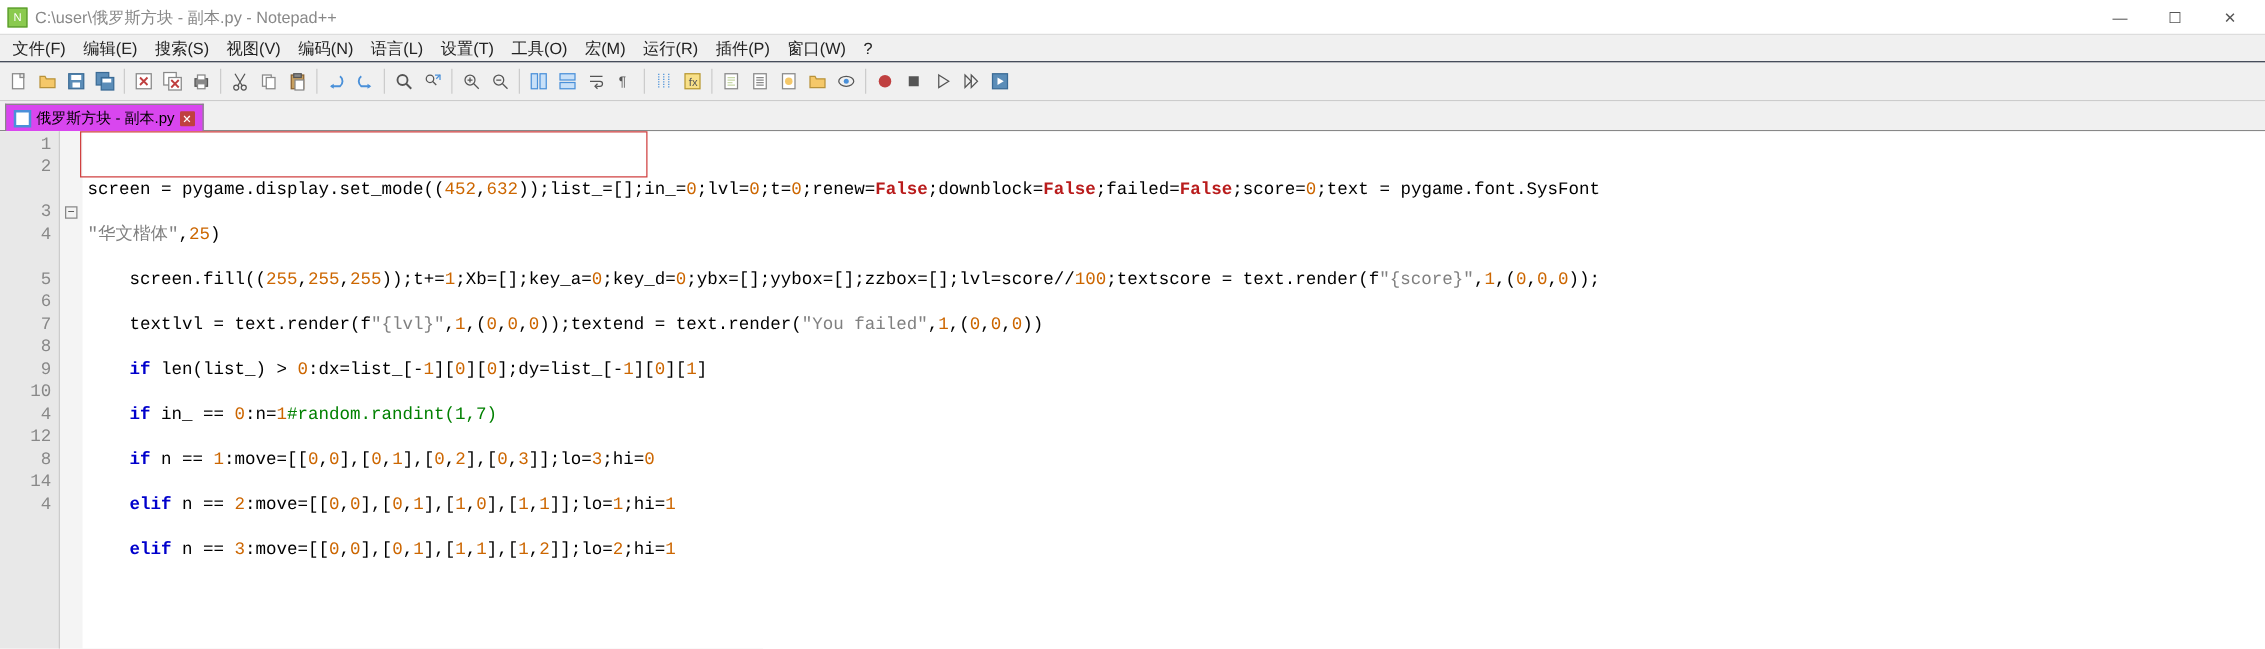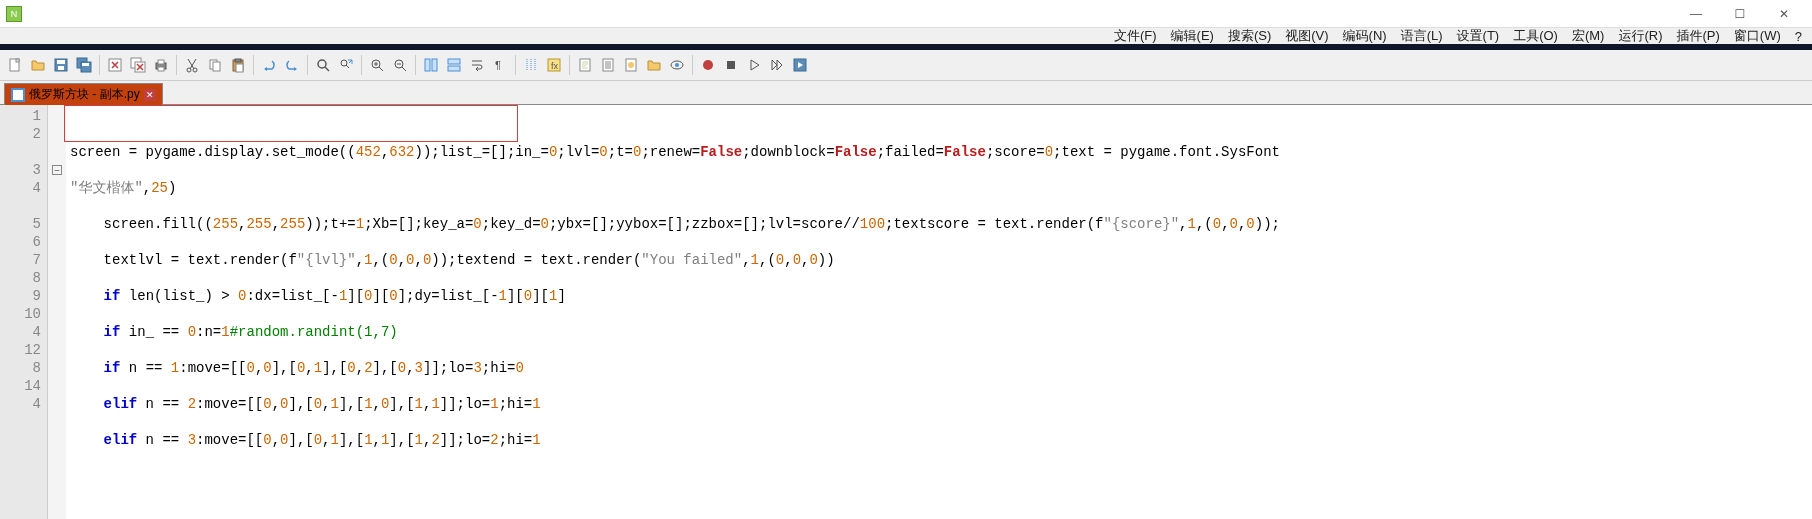--- a/index.html
+++ b/index.html
@@ -4,30 +4,30 @@
 <style>
 * { margin: 0; padding: 0; box-sizing: border-box; }
 body { font-family: "Segoe UI", Tahoma, sans-serif; font-size: 12px; background: #f0f0f0; overflow: hidden; }
 
 .titlebar { height: 28px; background: #fff; display: flex; align-items: center; padding: 0 6px; border-bottom: 1px solid #ddd; }
 .titlebar .app-icon { width: 16px; height: 16px; margin-right: 6px; background: #8aca4e; border: 1px solid #5a9a2e; display: inline-flex; align-items: center; justify-content: center; font-size: 9px; color: #fff; }
 .titlebar .title-text { color: #888; font-size: 13px; }
 .titlebar .spacer { flex: 1; }
 .titlebar .win-btn { width: 44px; height: 28px; display: flex; align-items: center; justify-content: center; color: #555; font-family: "Segoe MDL2 Assets", sans-serif; }
 
-.menubar { height: 22px; background: #f0f0f0; display: flex; align-items: center; padding: 0 4px; gap: 2px; border-bottom: 6px solid #0f172a; justify-content: flex-end; }
+.menubar { height: 22px; background: #f0f0f0; display: flex; align-items: center; padding: 0 4px; gap: 2px; border-bottom: 1px solid #0f172a; }
 .menubar .menu-item { padding: 2px 6px; font-size: 13px; color: #222; cursor: default; }
 
 .toolbar { height: 31px; background: #f0f0f0; display: flex; align-items: center; padding: 0 4px; gap: 1px; border-bottom: 1px solid #ccc; }
 .toolbar .tbtn { width: 22px; height: 22px; display: flex; align-items: center; justify-content: center; cursor: pointer; border: 1px solid transparent; }
 .toolbar .sep { width: 1px; height: 20px; background: #ccc; margin: 0 3px; }
 .toolbar svg { width: 16px; height: 16px; }
 
 .tabbar { height: 24px; background: #f0f0f0; display: flex; align-items: flex-end; padding: 0 4px; border-bottom: 1px solid #888; }
-.tab { height: 22px; background: #c2410c; border: 1px solid #888; border-bottom: none; display: flex; align-items: center; padding: 0 6px; gap: 4px; font-size: 12px; position: relative; top: 1px; }
+.tab { height: 22px; background: #d946ef; border: 1px solid #888; border-bottom: none; display: flex; align-items: center; padding: 0 6px; gap: 4px; font-size: 12px; position: relative; top: 1px; }
 .tab .tab-icon { width: 14px; height: 14px; background: #4a90d9; display: inline-block; position: relative; }
 .tab .tab-icon::before { content: ""; position: absolute; inset: 2px; background: #fff; }
 .tab .close-x { width: 12px; height: 12px; background: #c04040; color: #fff; font-size: 9px; display: flex; align-items: center; justify-content: center; border-radius: 1px; }
 
 .editor-wrap { display: flex; background: #fff; height: calc(519px - 28px - 22px - 31px - 24px); position: relative; }
 .gutter { width: 48px; background: #e8e8e8; border-right: 1px solid #ccc; padding-top: 2px; }
 .gutter .ln { height: 18px; line-height: 18px; text-align: right; padding-right: 6px; color: #888; font-family: Consolas, "Courier New", monospace; font-size: 14px; }
 .fold-col { width: 18px; background: #f4f4f4; padding-top: 2px; }
 .fold-col .fold { height: 18px; display: flex; align-items: center; justify-content: center; font-family: monospace; font-size: 11px; color: #555; }
 .fold-col .fold .box { width: 10px; height: 10px; border: 1px solid #888; display: flex; align-items: center; justify-content: center; font-size: 9px; line-height: 1; }
@@ -41,20 +41,21 @@
 .com { color: #008000; }
 .bool { color: #b91c1c; font-weight: bold; }
 
 .redbox { position: absolute; border: 1px solid #d04040; pointer-events: none; }
 </style>
 </head>
 <body>
 
 <div class="titlebar">
   <span class="app-icon">N</span>
+  <span class="title-text">C:\user\俄罗斯方块 - 副本.py - Notepad++</span>
   <span class="spacer"></span>
   <span class="win-btn">—</span>
   <span class="win-btn">☐</span>
   <span class="win-btn">✕</span>
 </div>
 
 <div class="menubar">
   <span class="menu-item">文件(F)</span>
   <span class="menu-item">编辑(E)</span>
   <span class="menu-item">搜索(S)</span>

